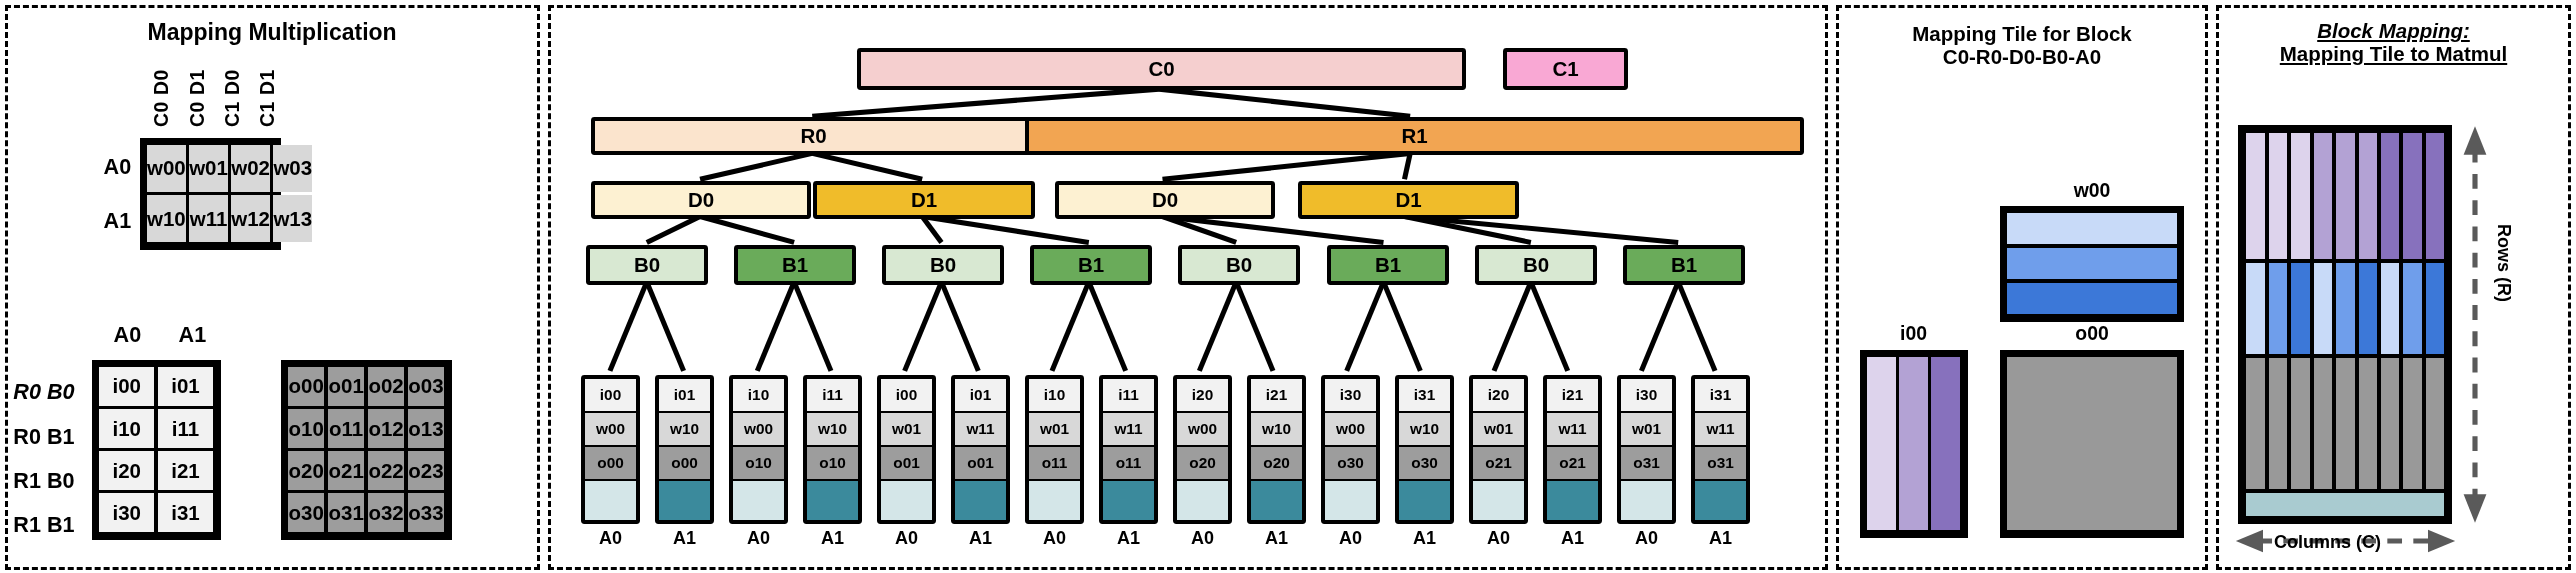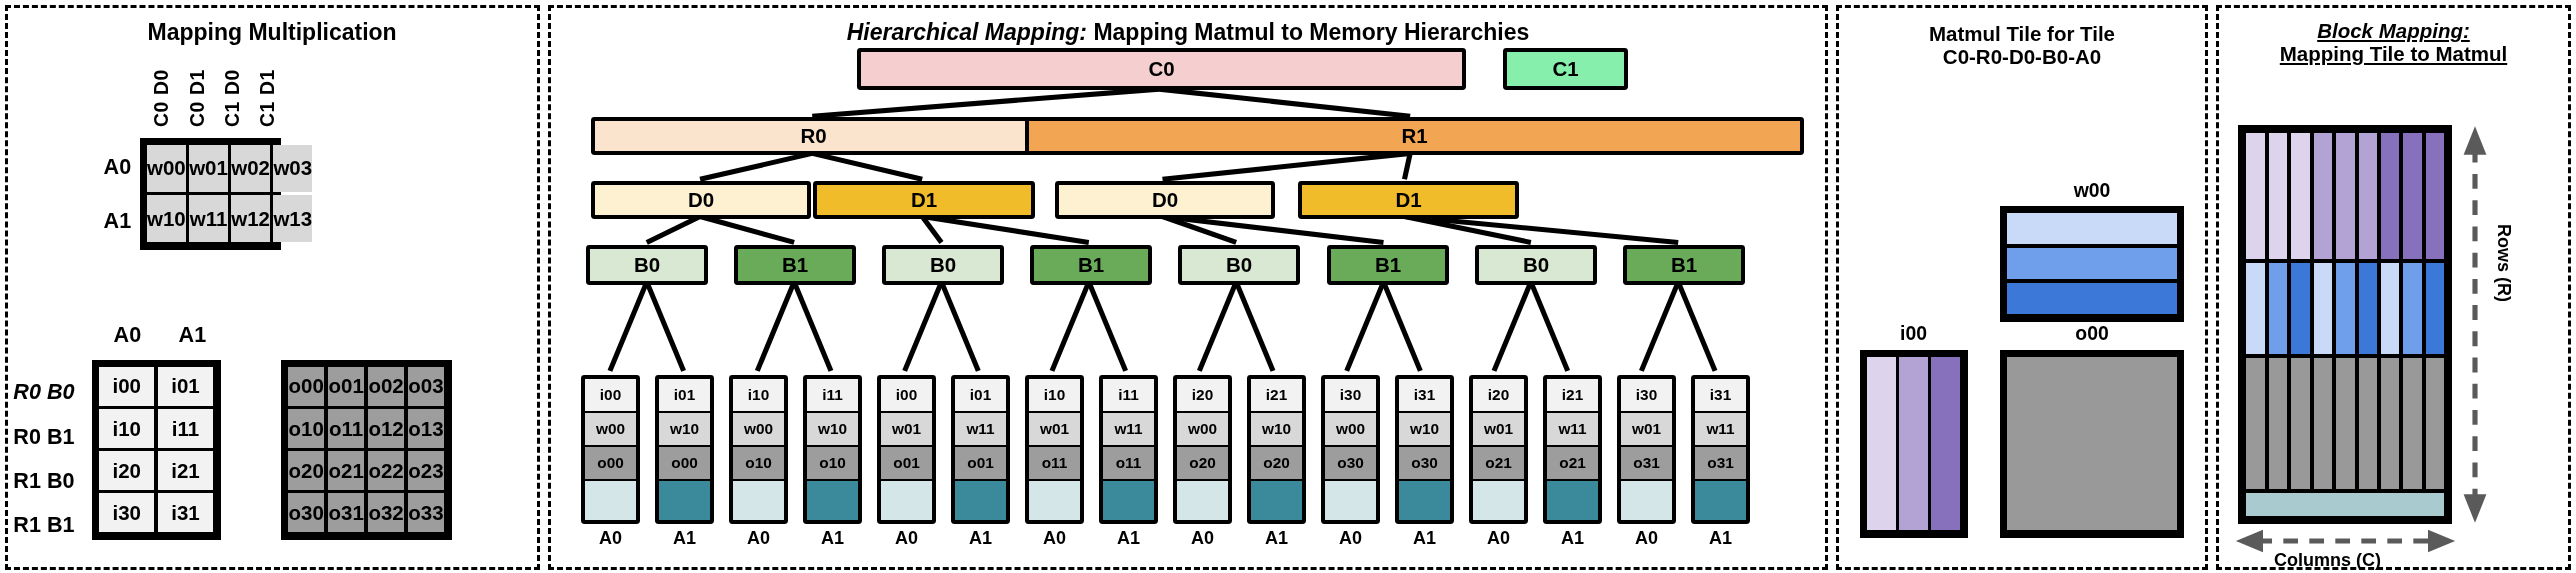--- a/index.html
+++ b/index.html
@@ -182,23 +182,20 @@
     <div class="cell o">o22</div>
     <div class="cell o">o23</div>
     <div class="cell o">o30</div>
     <div class="cell o">o31</div>
     <div class="cell o">o32</div>
     <div class="cell o">o33</div>
   </div>
 </div>
 
 <div class="panel" id="panel2">
-  <div class="ptitle" id="p2title">
-    <span class="ital">Hierarchical Mapping:</span><span> Mapping Matmul to Memory Hierarchies</span>
-  </div>
 
   <svg class="edges" id="tree-edges" viewBox="0 0 2248 992" preserveAspectRatio="none">
       <line x1="1073" y1="144" x2="461" y2="192" stroke="#000" stroke-width="9"></line>
       <line x1="1073" y1="144" x2="1516" y2="192" stroke="#000" stroke-width="9"></line>
       <line x1="461" y1="258" x2="263" y2="304" stroke="#000" stroke-width="9"></line>
       <line x1="461" y1="258" x2="655" y2="304" stroke="#000" stroke-width="9"></line>
       <line x1="1516" y1="258" x2="1079" y2="304" stroke="#000" stroke-width="9"></line>
       <line x1="1516" y1="258" x2="1506" y2="304" stroke="#000" stroke-width="9"></line>
       <line x1="263" y1="370" x2="169" y2="416" stroke="#000" stroke-width="9"></line>
       <line x1="263" y1="370" x2="429" y2="416" stroke="#000" stroke-width="9"></line>
@@ -223,21 +220,21 @@
       <line x1="1729" y1="486" x2="1664" y2="644" stroke="#000" stroke-width="9"></line>
       <line x1="1729" y1="486" x2="1794" y2="644" stroke="#000" stroke-width="9"></line>
       <line x1="1989" y1="486" x2="1924" y2="644" stroke="#000" stroke-width="9"></line>
       <line x1="1989" y1="486" x2="2054" y2="644" stroke="#000" stroke-width="9"></line>
     </svg>
 
   <div id="h-nodes">
       <div class="node" style="left: 306px; top: 40px; width: 609px; height: 42px; background: rgb(245, 207, 207);">
         <span>C0</span>
       </div>
-      <div class="node" style="left: 952px; top: 40px; width: 125px; height: 42px; background: #86efac;">
+      <div class="node" style="left: 952px; top: 40px; width: 125px; height: 42px; background: #f9a8d4;">
         <span>C1</span>
       </div>
       <div class="node" style="left: 40px; top: 109px; width: 445px; height: 38px; background: rgb(251, 228, 205);">
         <span>R0</span>
       </div>
       <div class="node" style="left: 474px; top: 109px; width: 779px; height: 38px; background: rgb(242, 165, 82);">
         <span>R1</span>
       </div>
       <div class="node" style="left: 40px; top: 173px; width: 220px; height: 38px; background: rgb(253, 241, 210);">
         <span>D0</span>
@@ -387,21 +384,21 @@
         <div class="lf-w">w11</div>
         <div class="lf-o">o31</div>
         <div class="lf-t" style="background: rgb(59, 138, 156);"></div>
       </div>
       <div class="alabel" style="left: 1140px; top: 520px; width: 59px;">A1</div>
     </div>
 </div>
 
 <div class="panel" id="panel3">
   <div class="ptitle" id="p3title">
-    <span>Matmul Tile for Tile</span><br>
+    <span>Mapping Tile for Block</span><br>
     <span>C0-R0-D0-B0-A0</span>
   </div>
 
   <div class="tcap" style="left:20.5px; top:314px; width:108px;">i00</div>
   <div class="tbox" id="tile-i">
       <div style="background: rgb(221, 211, 236);"></div>
       <div style="background: rgb(179, 162, 212);"></div>
       <div style="background: rgb(135, 113, 189);"></div>
     </div>
 
@@ -468,15 +465,15 @@
     <polygon points="26,2 46,52 6,52" fill="#5a5a5a"></polygon>
     <polygon points="26,698 46,648 6,648" fill="#5a5a5a"></polygon>
   </svg>
   <div class="axis-v" style="left:274px; top:216px;">Rows (R)</div>
 
   <svg style="position:absolute; left:15px; top:520px; width:223px; height:26px;" viewBox="0 0 392 46">
     <line x1="40" y1="23" x2="352" y2="23" stroke="#5a5a5a" stroke-width="9" stroke-dasharray="26 20"></line>
     <polygon points="2,23 50,3 50,43" fill="#5a5a5a"></polygon>
     <polygon points="390,23 342,3 342,43" fill="#5a5a5a"></polygon>
   </svg>
-  <div class="axis-label" style="left:55px; top:542px;">Columns (C)</div>
+  <div class="axis-label" style="left:55px; top:524px;">Columns (C)</div>
 </div>
 
 
 </body></html>

